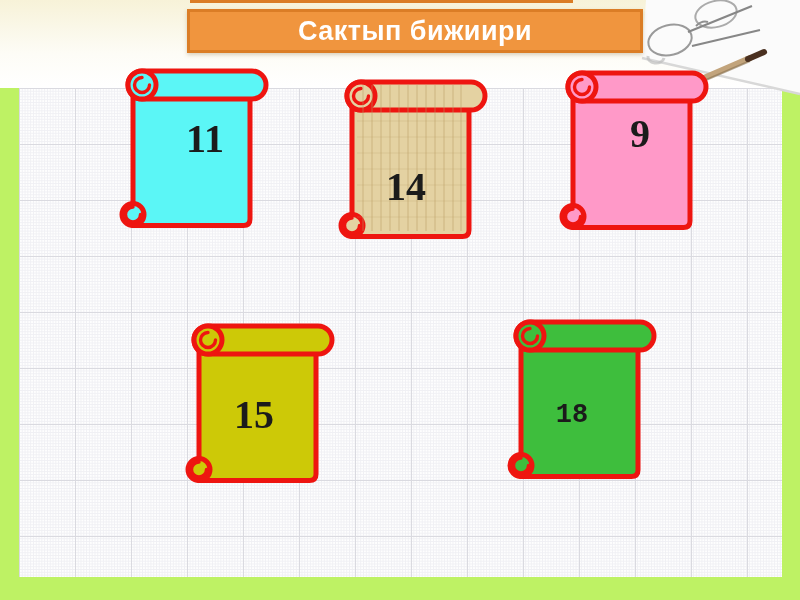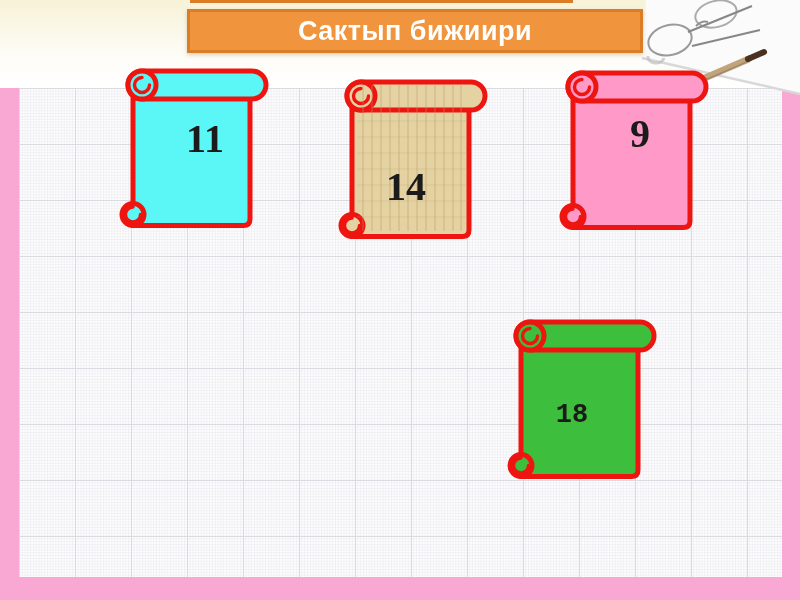--- a/index.html
+++ b/index.html
@@ -4,21 +4,21 @@
 <style>
   html,body{margin:0;padding:0;}
   body{
     font-family:"Liberation Sans",sans-serif;
     background:#ffffff;
     width:800px;height:600px;
     position:relative;overflow:hidden;
   }
   .slide{
     position:absolute;left:0;top:0;width:800px;height:600px;
-    background:#f9a8d4;overflow:hidden;
+    background:#bef264;overflow:hidden;
   }
   
   .top-band{
     position:absolute;left:0;top:0;width:800px;height:88px;
     background:linear-gradient(to bottom, var(--cream_top,#F7F2D8) 0%, #FDFCF6 60%, #ffffff 100%);
   }
   
   .top-line{
     position:absolute;left:190px;top:0;width:383px;height:3px;
     background:var(--banner_border,#DB7D26);
@@ -142,20 +142,31 @@
       <path class="sfill" d="M18 28 H132 V157 Q132 163.5 125.5 163.5 H15 V28 Z" fill="#FF99C8"></path>
       <circle class="sfill" cx="15" cy="152.5" r="11" fill="#FF99C8"></circle>
       <path class="curl-inner" d="M15 145 a7.5 7.5 0 1 0 7.5 7.5"></path>
       <rect class="sfill" x="10" y="9" width="138" height="28" rx="14" fill="#FF99C8"></rect>
       <circle class="sfill" cx="24" cy="23" r="14" fill="#FF99C8"></circle>
       <path class="curl-inner" d="M24 15.5 a7.5 7.5 0 1 0 7.5 7.5"></path>
     </svg>
     <div class="num num-serif" style="left:82px;top:70px;">9</div>
   </div>
 
+  <div class="scroll" style="left:184px;top:317px;">
+    <svg viewBox="0 0 152 172">
+      <path class="sfill" d="M18 28 H132 V157 Q132 163.5 125.5 163.5 H15 V28 Z" fill="#CDC907"></path>
+      <circle class="sfill" cx="15" cy="152.5" r="11" fill="#CDC907"></circle>
+      <path class="curl-inner" d="M15 145 a7.5 7.5 0 1 0 7.5 7.5"></path>
+      <rect class="sfill" x="10" y="9" width="138" height="28" rx="14" fill="#CDC907"></rect>
+      <circle class="sfill" cx="24" cy="23" r="14" fill="#CDC907"></circle>
+      <path class="curl-inner" d="M24 15.5 a7.5 7.5 0 1 0 7.5 7.5"></path>
+    </svg>
+    <div class="num num-serif" style="left:70px;top:98px;">15</div>
+  </div>
 
   <div class="scroll" style="left:506px;top:313px;">
     <svg viewBox="0 0 152 172">
       <path class="sfill" d="M18 28 H132 V157 Q132 163.5 125.5 163.5 H15 V28 Z" fill="#3EBE3D"></path>
       <circle class="sfill" cx="15" cy="152.5" r="11" fill="#3EBE3D"></circle>
       <path class="curl-inner" d="M15 145 a7.5 7.5 0 1 0 7.5 7.5"></path>
       <rect class="sfill" x="10" y="9" width="138" height="28" rx="14" fill="#3EBE3D"></rect>
       <circle class="sfill" cx="24" cy="23" r="14" fill="#3EBE3D"></circle>
       <path class="curl-inner" d="M24 15.5 a7.5 7.5 0 1 0 7.5 7.5"></path>
     </svg>

